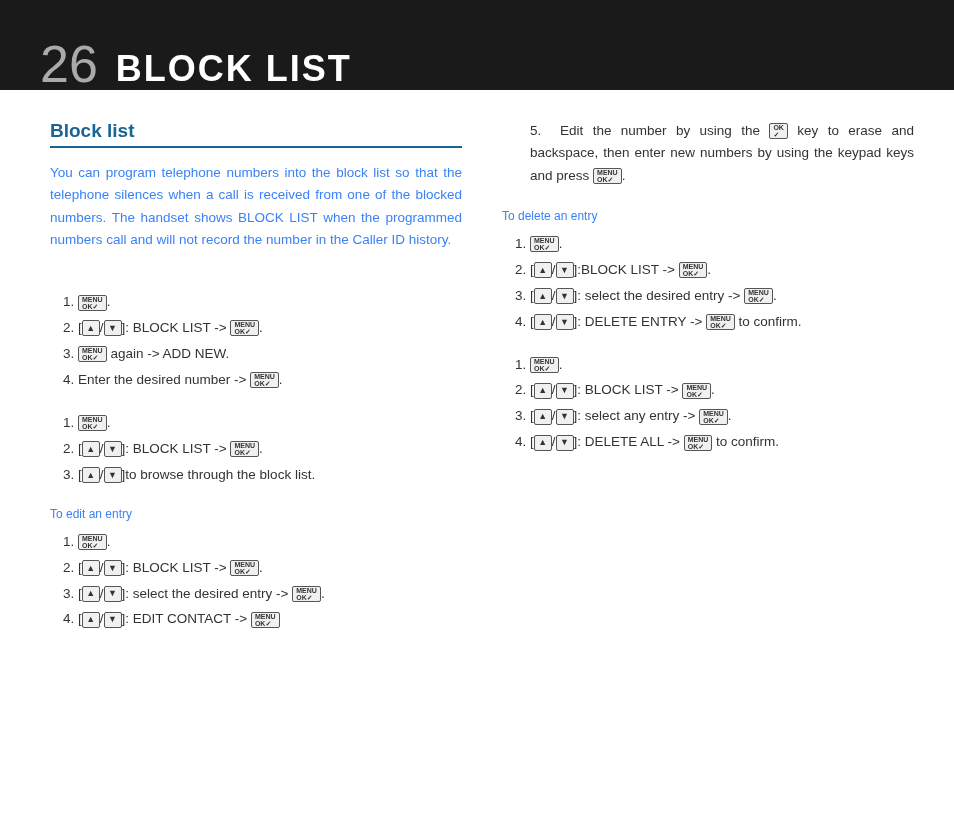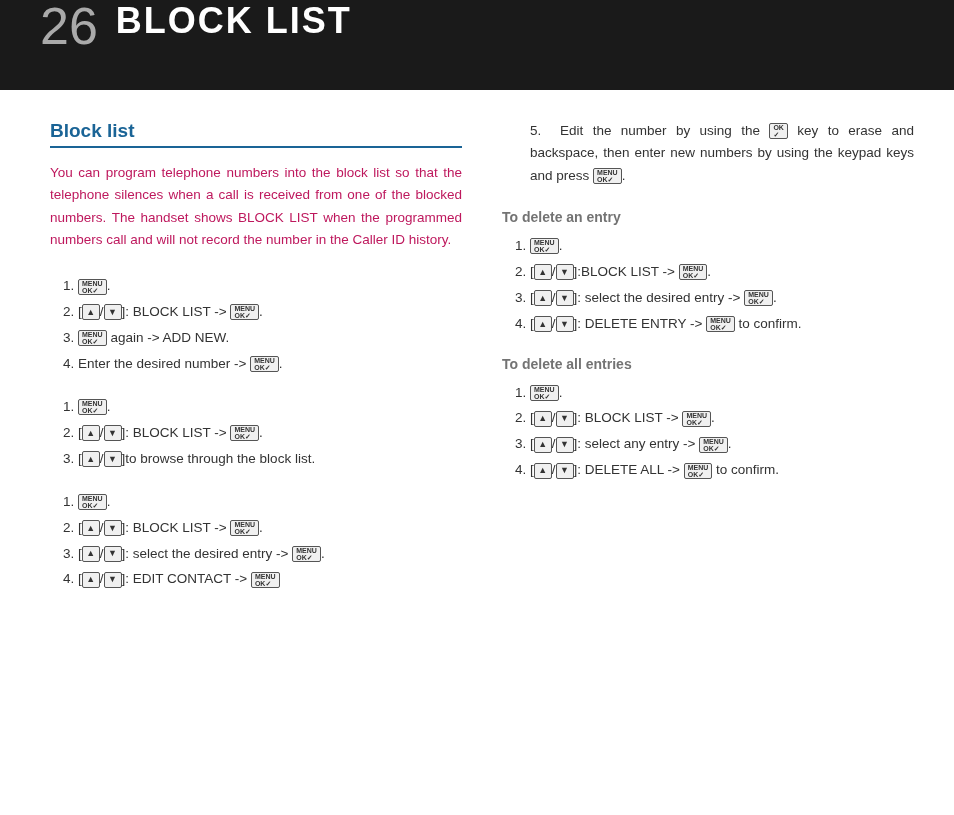--- a/index.html
+++ b/index.html
@@ -11,21 +11,21 @@
       font-family: Arial, Helvetica, sans-serif;
       font-size: 14px;
       color: #222;
       overflow: hidden;
     }
 
     .page-header {
       background: #1a1a1a;
       height: 90px;
       display: flex;
-      align-items: flex-start;
+      align-items: flex-end;
       padding-left: 40px;
     }
 
     .chapter-number {
       font-size: 52px;
       font-weight: 300;
       color: #aaaaaa;
       margin-right: 18px;
       line-height: 1;
     }
@@ -59,29 +59,29 @@
       font-weight: 700;
       color: #1a6496;
       border-bottom: 2px solid #1a6496;
       padding-bottom: 4px;
       margin-bottom: 14px;
     }
 
     .intro-text {
       font-size: 13.5px;
       line-height: 1.65;
-      color: #be185d;
+      color: #3b82f6;
       text-align: justify;
-      margin-bottom: 24px;
+      margin-bottom: 40px;
     }
 
     .subsection-title {
-      font-size: 14px;
-      font-weight: 700;
-      color: #737373;
+      font-size: 12px;
+      font-weight: 400;
+      color: #3b82f6;
       margin-bottom: 10px;
     }
 
     .instruction-list {
       list-style: decimal;
       padding-left: 28px;
       margin-bottom: 20px;
     }
 
     .instruction-list li {
@@ -171,20 +171,21 @@
         <li>
           [<span class="arrow-icon">▲</span>/<span class="arrow-icon">▼</span>]: BLOCK LIST -&gt; <span class="key-icon key-menu">MENU<br>OK✓</span>.
         </li>
         <li>
           [<span class="arrow-icon">▲</span>/<span class="arrow-icon">▼</span>]to browse through the block list.
         </li>
       </ol>
     </div>
 
     <div class="subsection">
+      <div class="subsection-title">To edit an entry</div>
       <ol class="instruction-list">
         <li>
           <span class="key-icon key-menu">MENU<br>OK✓</span>.
         </li>
         <li>
           [<span class="arrow-icon">▲</span>/<span class="arrow-icon">▼</span>]: BLOCK LIST -&gt; <span class="key-icon key-menu">MENU<br>OK✓</span>.
         </li>
         <li>
           [<span class="arrow-icon">▲</span>/<span class="arrow-icon">▼</span>]: select the desired entry -&gt; <span class="key-icon key-menu">MENU<br>OK✓</span>.
         </li>
@@ -216,21 +217,20 @@
         <li>
           [<span class="arrow-icon">▲</span>/<span class="arrow-icon">▼</span>]: select the desired entry -&gt; <span class="key-icon key-menu">MENU<br>OK✓</span>.
         </li>
         <li>
           [<span class="arrow-icon">▲</span>/<span class="arrow-icon">▼</span>]: DELETE ENTRY -&gt; <span class="key-icon key-menu">MENU<br>OK✓</span> to confirm.
         </li>
       </ol>
     </div>
 
     <div class="subsection">
-      <div class="subsection-title">To delete all entries</div>
       <ol class="instruction-list">
         <li>
           <span class="key-icon key-menu">MENU<br>OK✓</span>.
         </li>
         <li>
           [<span class="arrow-icon">▲</span>/<span class="arrow-icon">▼</span>]: BLOCK LIST -&gt; <span class="key-icon key-menu">MENU<br>OK✓</span>.
         </li>
         <li>
           [<span class="arrow-icon">▲</span>/<span class="arrow-icon">▼</span>]: select any entry -&gt; <span class="key-icon key-menu">MENU<br>OK✓</span>.
         </li>

